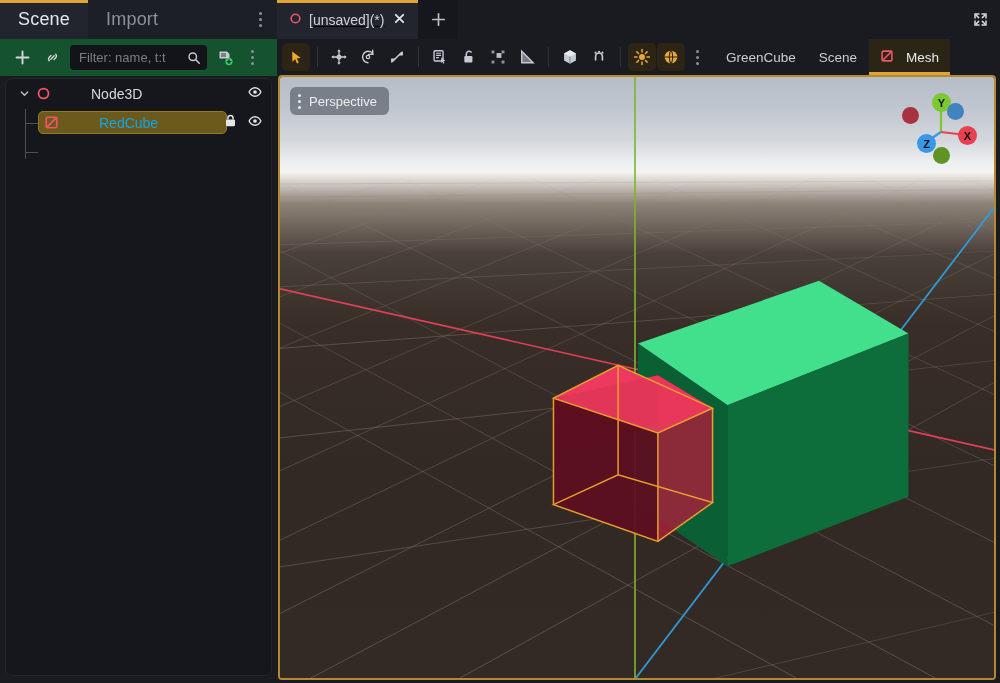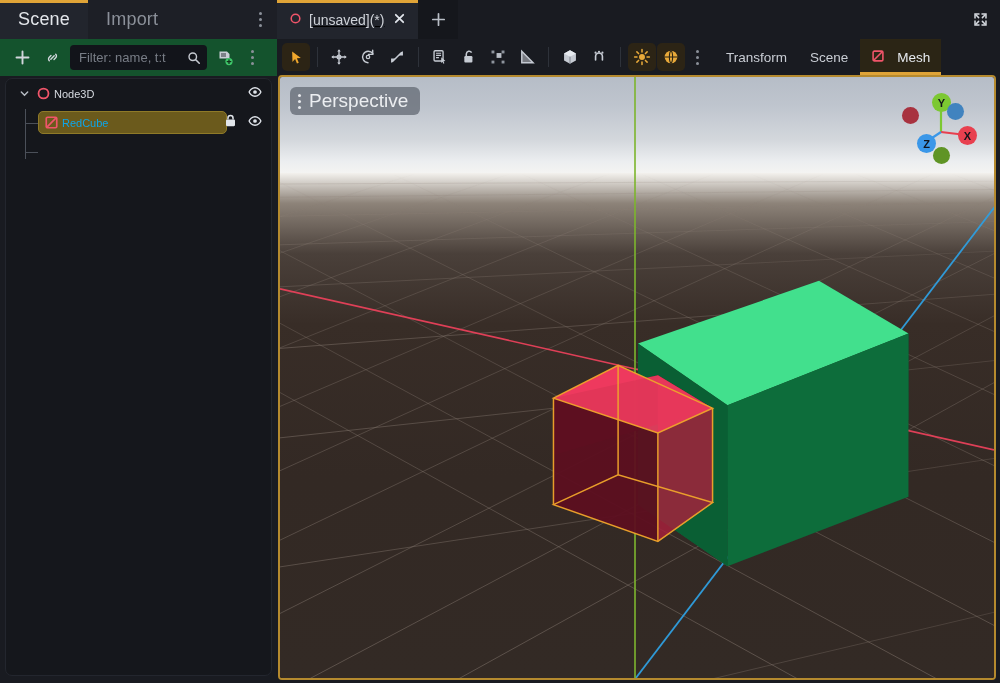--- a/index.html
+++ b/index.html
@@ -55,21 +55,21 @@
   }
   .tree-row {
     position:relative; height:29px; display:flex; align-items:center;
     padding-left:10px; padding-right:8px; cursor:pointer;
   }
   .tree-row .twisty {
     width:16px; display:flex; align-items:center; justify-content:center;
     color:#b9bec6; flex:none;
   }
   .tree-row .node-ico { width:22px; display:flex; align-items:center; justify-content:center; flex:none; }
-  .tree-row .node-label { font-size:11px; color:#d6dae0; white-space:nowrap; }
+  .tree-row .node-label { font-size:14px; color:#d6dae0; white-space:nowrap;margin-left:37px; }
   .tree-row .row-right { margin-left:auto; display:flex; align-items:center; gap:9px; }
   .sel-pill {
     position:absolute; left:32px; right:44px; top:3px; bottom:3px;
     background:#6b5a1c; border:1px solid #8f7a28; border-radius:5px;
   }
   .indent-1 { padding-left:34px; }
   .guide {
     position:absolute; left:19px; width:1px; background:#4b5059;
   }
   .guide-h { position:absolute; height:1px; background:#4b5059; }
@@ -132,21 +132,21 @@
   .grid-svg { position:absolute; inset:0; }
   .gizmo-overlay { position:absolute; inset:0; }
 
   .persp-chip {
     position:absolute; left:10px; top:10px; height:28px;
     background:rgba(104,110,120,.80); border-radius:6px;
     display:flex; align-items:center; gap:8px; padding:0 12px 0 8px; cursor:pointer;
   }
   .persp-chip .dots { display:flex; flex-direction:column; gap:3px; }
   .persp-chip .dots i { width:3px; height:3px; border-radius:50%; background:#e6e8eb; display:block; }
-  .persp-chip span { font-size:19px; color:#eceef1; }
+  .persp-chip span { font-size:13px; color:#eceef1; }
 
   .axis-gizmo { position:absolute; right:12px; top:8px; width:84px; height:80px; }
   .ax-dot {
     position:absolute; border-radius:50%; display:flex; align-items:center; justify-content:center;
     font-size:11px; font-weight:bold; color:#12141a; font-family:"Liberation Sans", sans-serif;
     cursor:pointer;
   }
 </style>
 </head>
 <body>
@@ -392,21 +392,21 @@
       </div>
       <div class="vt-btn">
         <span class="kebab" style="width:18px;">
             <i></i>
             <i></i>
             <i></i>
           </span>
       </div>
 
       <div class="vt-menu">
-        <span>Transform</span>
+        <span>GreenCube</span>
       </div>
       <div class="vt-menu">
         <span>Scene</span>
       </div>
       <div class="vt-menu mesh">
         <span>
           <svg width="14" height="14" viewBox="0 0 16 16">
               <rect x="2.4" y="2.4" width="11.2" height="11.2" rx="1.4" fill="none" stroke="#f0556a" stroke-width="1.8"></rect>
               <path d="M3.4 12.6 12.6 3.4" stroke="#f0556a" stroke-width="1.8"></path>
             </svg>

